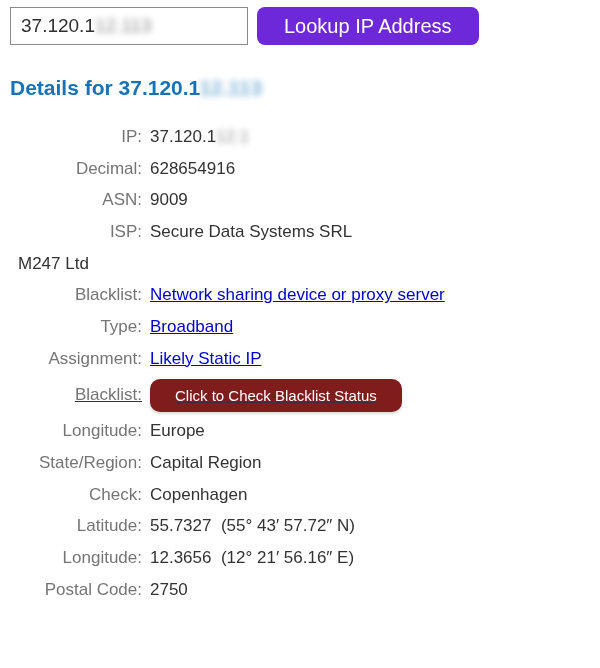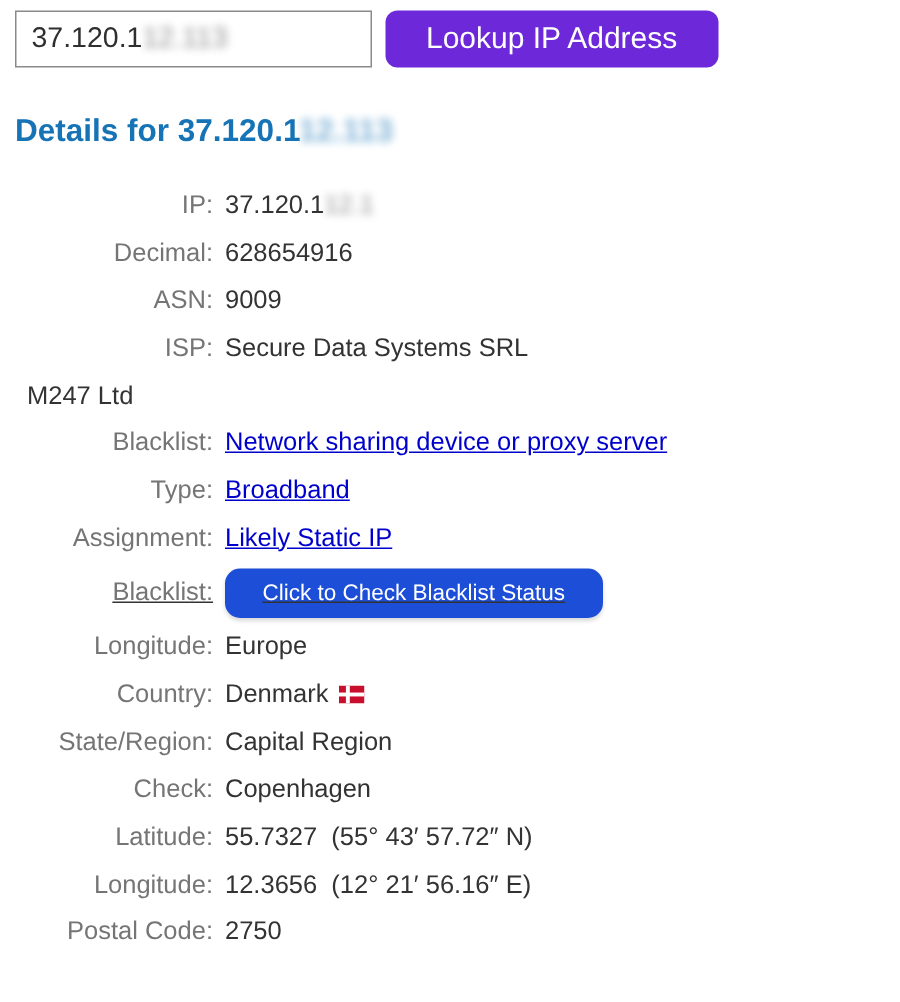--- a/index.html
+++ b/index.html
@@ -53,21 +53,21 @@
     width: 132px; flex: 0 0 132px;
     text-align: right;
     color: #757575;
   }
   .row .value { margin-left: 8px; color: #333; white-space: pre; display: flex; align-items: center; }
   .row a.value { color: #0000cc; text-decoration: underline; }
   .row-blacklist { min-height: 41px; text-decoration: underline; }
   .bl-btn {
     margin-left: 8px;
     border: none;
-    background: #1d4ed8;
+    background: #7f1d1d;
     color: #fff;
     font-family: "Liberation Sans", sans-serif;
     font-size: 15px;
     height: 33px;
     padding: 0 25px;
     border-radius: 10px;
     cursor: pointer;
     box-shadow: 0 2px 3px rgba(0,0,0,.15);
   }
   .flag { margin-left: 7px; display: inline-block; line-height: 0; }
@@ -129,31 +129,20 @@
     <div class="row row-blacklist">
       <span class="label">Blacklist:</span>
       <button class="bl-btn">Click to Check Blacklist Status</button>
     </div>
 
     <div class="row">
       <span class="label">Longitude:</span>
       <span class="value">Europe</span>
     </div>
 
-    <div class="row">
-      <span class="label">Country:</span>
-      <span class="value">Denmark</span>
-      <span class="flag">
-        <svg width="17" height="12" viewBox="0 0 17 12">
-          <rect width="17" height="12" fill="#c8102e"></rect>
-          <rect x="4.6" width="2.6" height="12" fill="#ffffff"></rect>
-          <rect y="4.7" width="17" height="2.6" fill="#ffffff"></rect>
-        </svg>
-      </span>
-    </div>
 
     <div class="row">
       <span class="label">State/Region:</span>
       <span class="value">Capital Region</span>
     </div>
 
     <div class="row">
       <span class="label">Check:</span>
       <span class="value">Copenhagen</span>
     </div>

